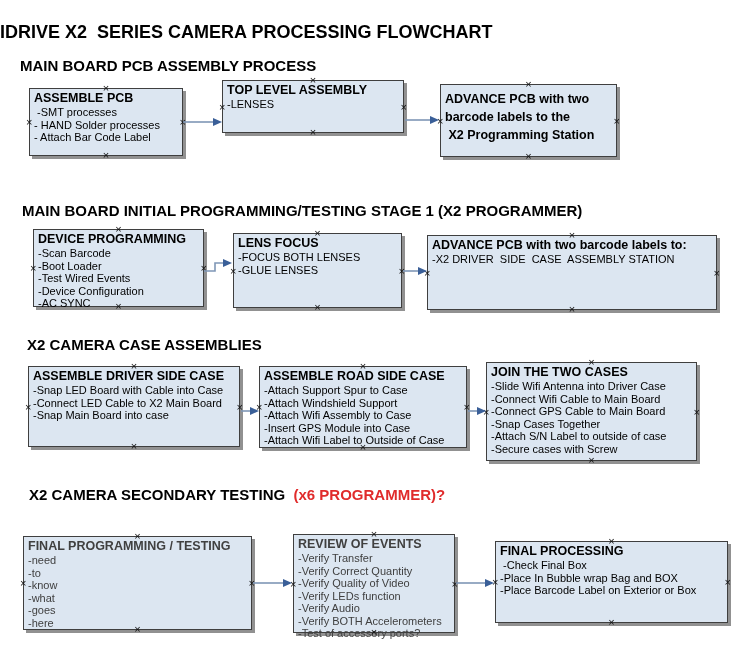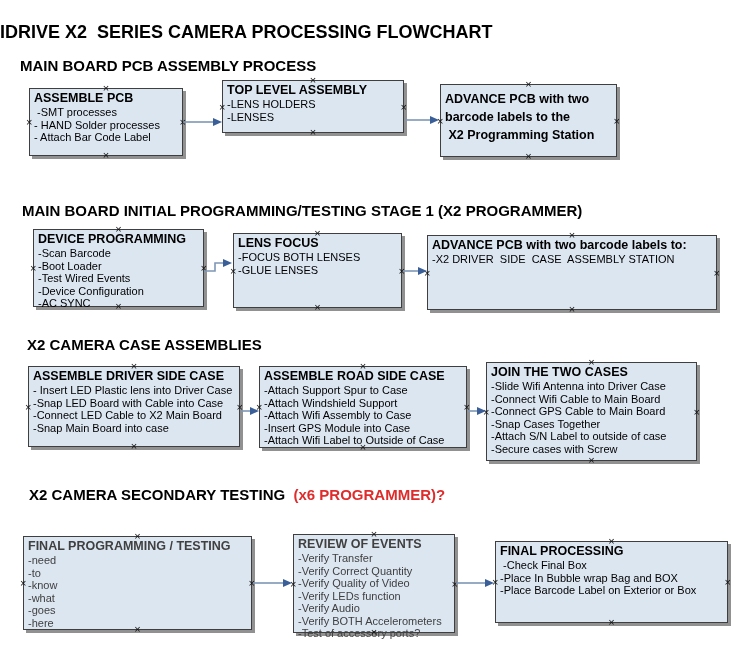--- a/index.html
+++ b/index.html
@@ -53,21 +53,20 @@
         <div>- Attach Bar Code Label</div>
       </div>
   <span class="handle h-top">×</span>
       <span class="handle h-bottom">×</span>
       <span class="handle h-left">×</span>
       <span class="handle h-right">×</span>
     </div>
   <div class="flowbox" style="left:222px; top:80px; width:182px; height:53px">
     <div class="hdr">TOP LEVEL ASSEMBLY</div>
     <div class="items">
-        <div>-LENS HOLDERS</div>
         <div>-LENSES</div>
       </div>
   <span class="handle h-top">×</span>
       <span class="handle h-bottom">×</span>
       <span class="handle h-left">×</span>
       <span class="handle h-right">×</span>
     </div>
   <div class="flowbox" style="left:440px; top:84px; width:177px; height:73px; padding-top:5px">
     <div class="items bold-lines">
         <div>ADVANCE PCB with two</div>
@@ -130,21 +129,20 @@
     <polygon points="19,2 28,6 19,10" fill="#3a5f98"></polygon>
   </svg>
   <svg class="arrow" style="left:403px; top:266px" width="24" height="10">
     <line x1="0" y1="5" x2="16" y2="5" stroke="#7f97b6" stroke-width="1.6"></line>
     <polygon points="15,1 24,5 15,9" fill="#3a5f98"></polygon>
   </svg>
 
   <div class="flowbox" style="left:28px; top:366px; width:212px; height:81px">
     <div class="hdr">ASSEMBLE DRIVER SIDE CASE</div>
     <div class="items">
-        <div>- Insert LED Plastic lens into Driver Case</div>
         <div>-Snap LED Board with Cable into Case</div>
         <div>-Connect LED Cable to X2 Main Board</div>
         <div>-Snap Main Board into case</div>
       </div>
   <span class="handle h-top">×</span>
       <span class="handle h-bottom">×</span>
       <span class="handle h-left">×</span>
       <span class="handle h-right">×</span>
     </div>
   <div class="flowbox" style="left:259px; top:366px; width:208px; height:82px">

